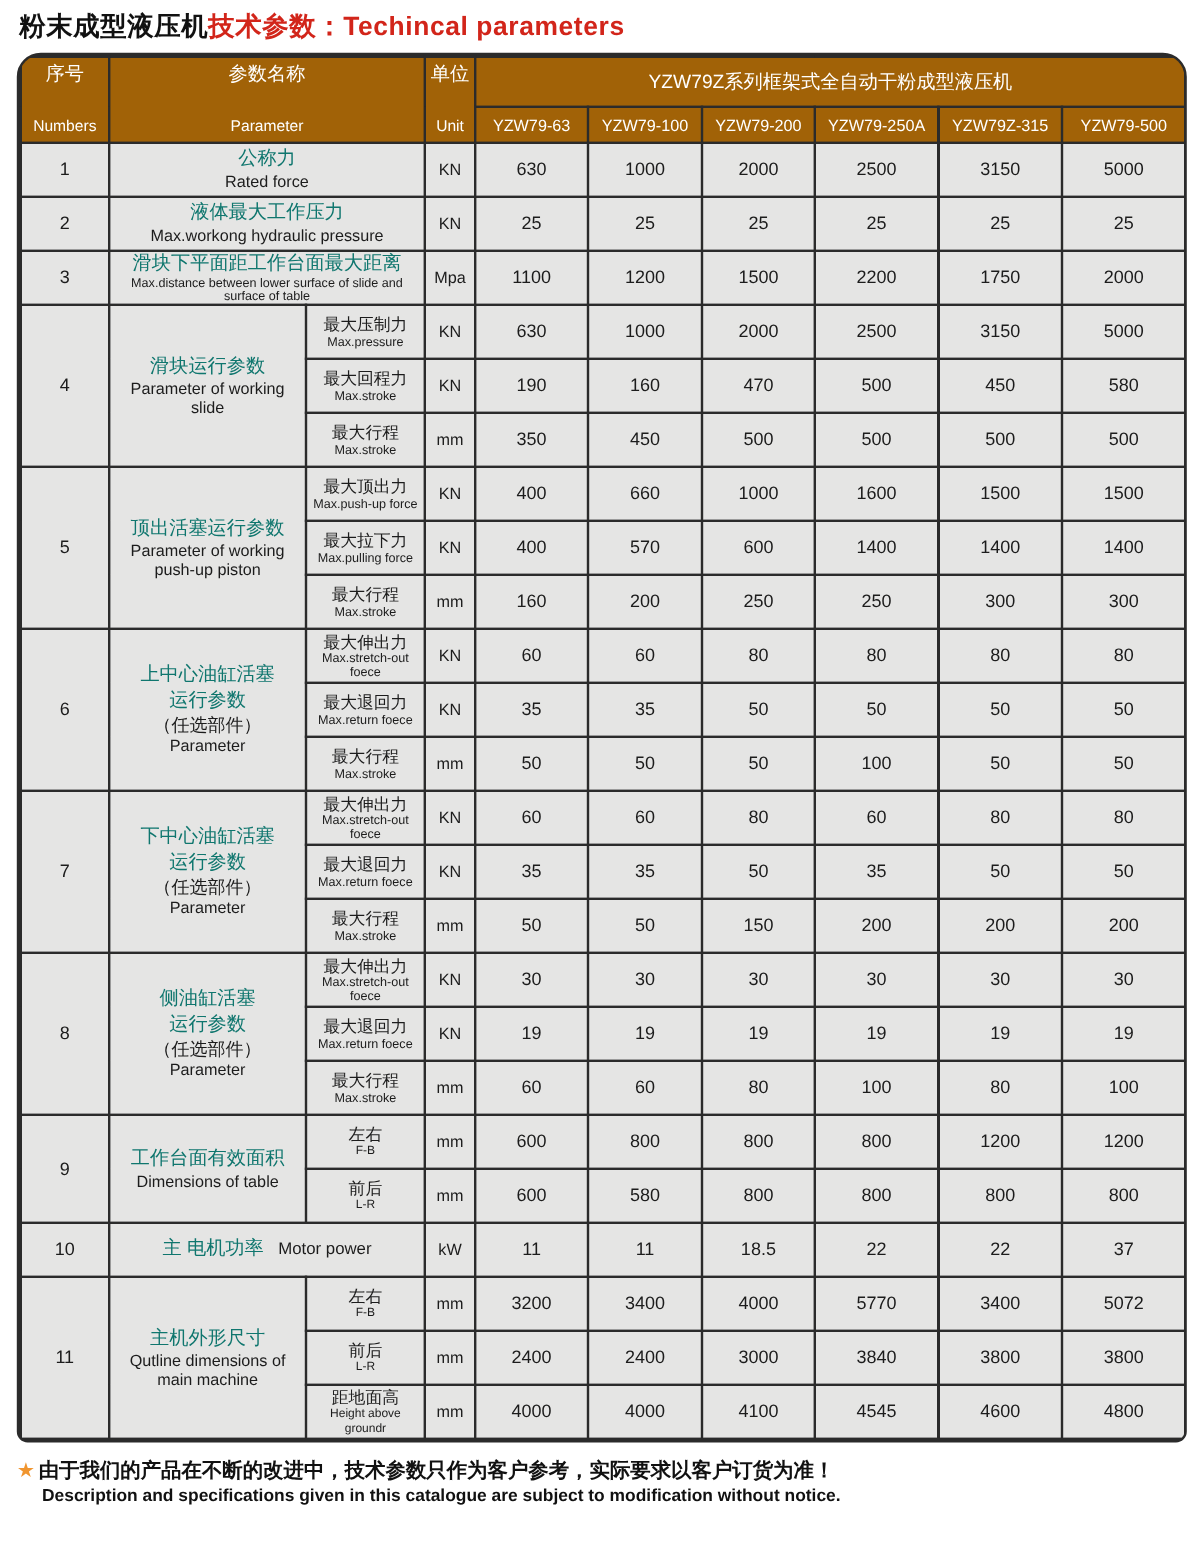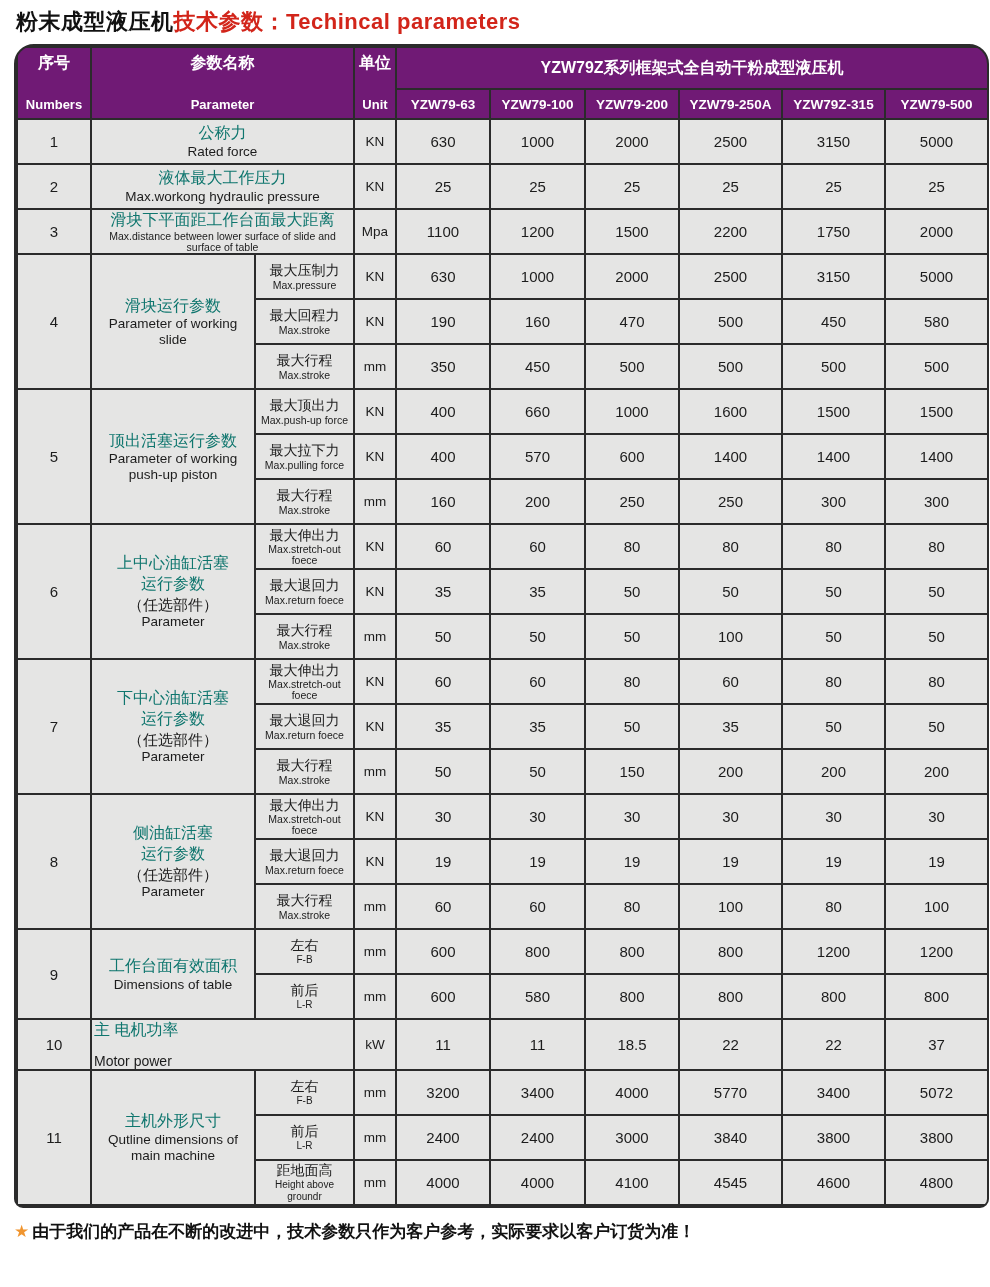--- a/index.html
+++ b/index.html
@@ -31,36 +31,36 @@
     width:100%;
   }
   th,td{
     border:2px solid #2b2b2b;
     vertical-align:middle;
     text-align:center;
     padding:0 2px;
     overflow:hidden;
   }
   thead th{
-    background:#701a75;color:#ffffff;font-weight:700;
+    background:#a16207;color:#ffffff;font-weight:400;
   }
   thead tr.h1{height:42px;}
   thead tr.h2{height:30px;}
   .h-zh{font-size:16px;line-height:1.3;display:block;}
   .h-en{font-size:13px;line-height:1.15;display:block;margin-top:24px;}
   .h-series{font-size:16px;}
   .h-model{font-size:13.5px;}
   tbody tr{height:45px;}
   tbody td{background:#e5e5e4;}
   .num{font-size:15px;}
   .p-zh{font-size:16px;line-height:1.3;color:#0f766e;}
   .p-en{font-size:13.5px;line-height:1.15;}
   .p-en.xs{font-size:10.5px;line-height:1.05;}
   .p-note{font-size:15px;line-height:1.3;}
-  .p-inline{display:flex;justify-content:center;align-items:baseline;gap:12px;flex-direction:column;}
+  .p-inline{display:flex;justify-content:center;align-items:baseline;gap:12px;}
   .p-inline .p-en{font-size:14px;}
   .s-zh{font-size:14px;line-height:1.25;}
   .s-en{font-size:10.5px;line-height:1.05;}
   .s-en.lg{font-size:10px;line-height:1.2;}
   .unit{font-size:13.5px;}
   .val{font-size:15px;}
   
   .footer{margin:12px 0 0 14px;}
   .f-zh{font-size:17px;font-weight:700;color:#111;}
   .star{color:#f0952f;margin-right:3px;font-size:17px;}
@@ -484,13 +484,14 @@
       <td class="val">4800</td>
     </tr>
   </tbody>
 </table>
 </div>
 
 <div class="footer">
   <div class="f-zh">
     <span class="star">★</span><span>由于我们的产品在不断的改进中，技术参数只作为客户参考，实际要求以客户订货为准！</span>
   </div>
+  <div class="f-en">Description and specifications given in this catalogue are subject to modification without notice.</div>
 </div>
 
 </body></html>

